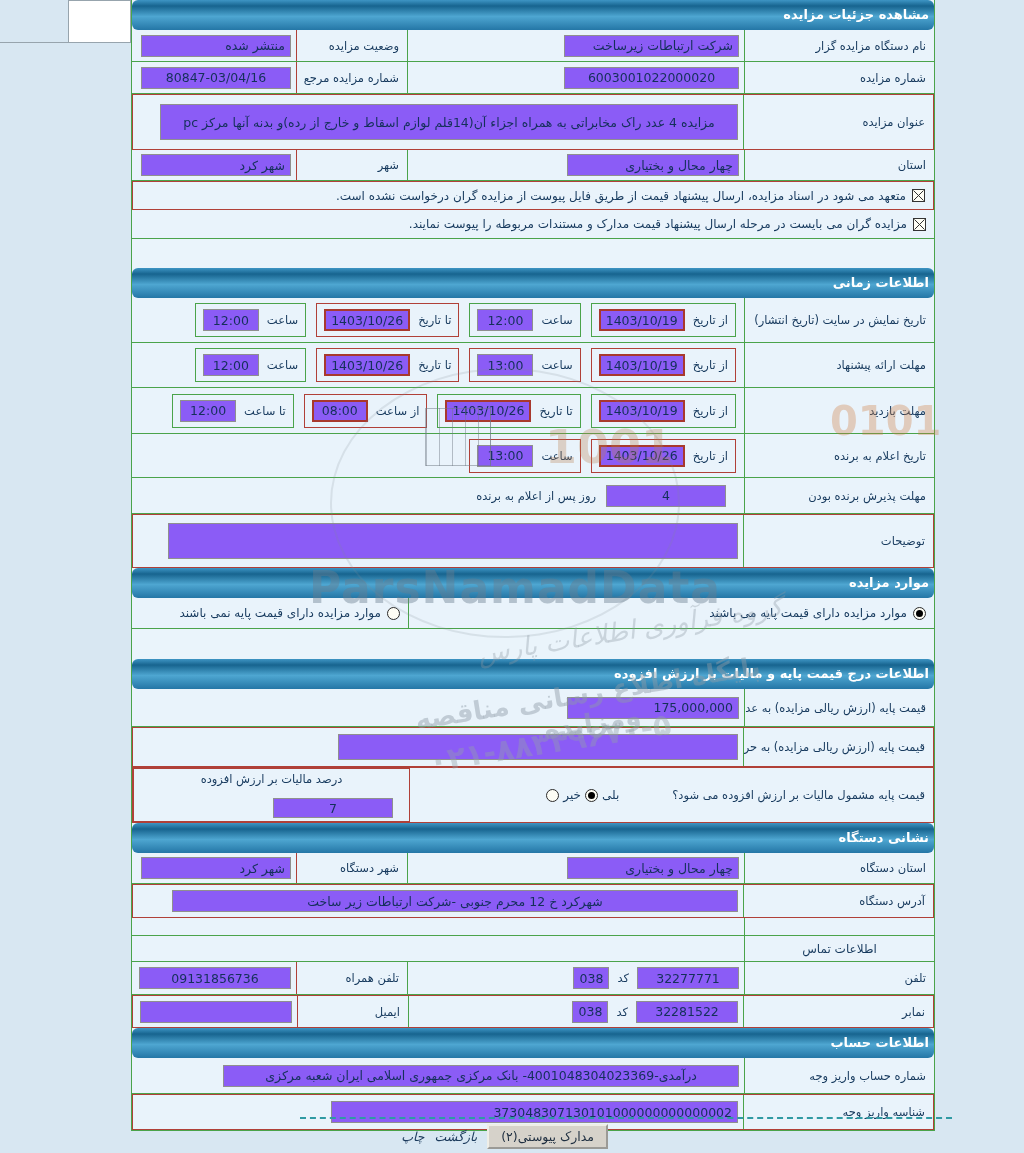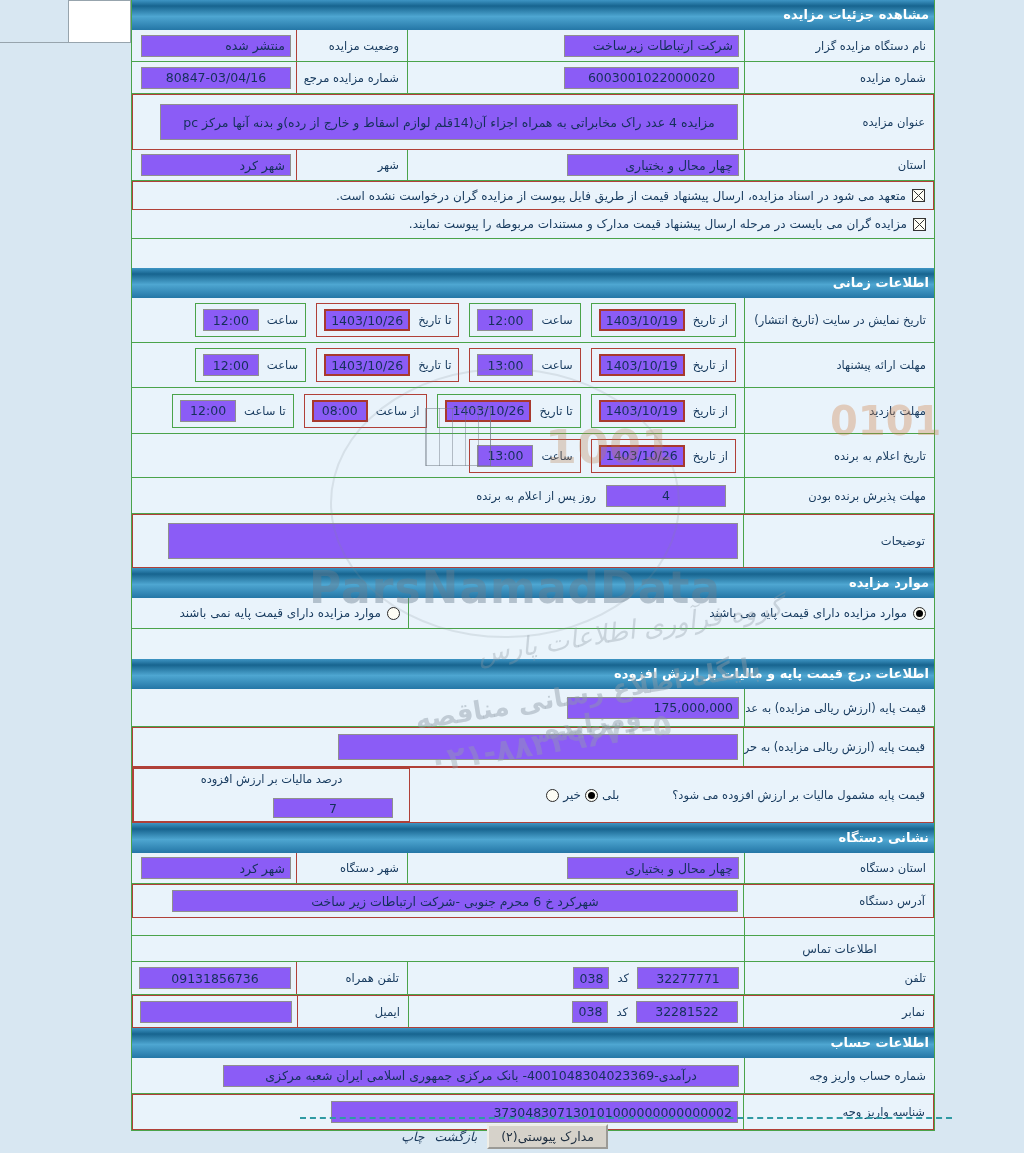--- a/index.html
+++ b/index.html
@@ -12,21 +12,21 @@
   .white-box { position:absolute; left:68px; top:0; width:63px; height:43px;
     background:#ffffff; border:1px solid #97a4ad; z-index:3; }
   .corner-line { position:absolute; left:0; top:42px; width:69px; height:1px; background:#97a4ad; z-index:3;}
   #content {
     position:absolute; left:131px; top:0; width:804px;
     background:#eaf4fb; border:1px solid #4aa34a; border-top:none; z-index:1;
   }
   .bar {
     height:30px; line-height:30px; padding:0 5px; color:#ffffff; font-weight:bold; font-size:13px;
     background:linear-gradient(180deg,#3e95c4 0%,#17648f 20%,#4ea6d1 55%,#2476a6 100%);
-    text-align:right; overflow:hidden; white-space:nowrap;
+    text-align:right; overflow:hidden; white-space:nowrap;border-radius:6px;
   }
   .row { display:flex; align-items:center; border-bottom:1px solid #4aa34a; background:#e9f3fb; position:relative; }
   .row.redborder { border:1px solid #b04038; }
   .h18{height:18px}.h26{height:26px}.h29{height:29px}.h30{height:30px}.h31{height:31px}.h32{height:32px}
   .h33{height:33px}.h34{height:34px}.h36{height:36px}.h38{height:38px}.h40{height:40px}
   .h44{height:44px}.h45{height:45px}.h46{height:46px}.h54{height:54px}.h56{height:56px}
   .spacer { background:transparent; border:none; }
   .lblcell { width:190px; padding:0 8px; font-size:11.5px; white-space:nowrap; overflow:hidden;
     align-self:stretch; display:flex; align-items:center; border-inline-end:1px solid #4aa34a; }
   .lbl2 { width:112px; border-inline-start:1px solid #4aa34a; border-inline-end:1px solid #b04038; }
@@ -322,21 +322,21 @@
       </div>
       <div class="lblcell lbl2">شهر دستگاه</div>
       <div class="valcell w164">
         <div class="ybox w150">شهر کرد</div>
       </div>
     </div>
 
     <div class="row h34 redborder">
       <div class="lblcell">آدرس دستگاه</div>
       <div class="valcell grow">
-        <div class="ybox w566 center">شهرکرد خ 6 محرم جنوبی -شرکت ارتباطات زیر ساخت</div>
+        <div class="ybox w566 center">شهرکرد خ 12 محرم جنوبی -شرکت ارتباطات زیر ساخت</div>
       </div>
     </div>
 
     <div class="row h18">
       <div class="lblcell"></div>
       <div class="grow"></div>
     </div>
 
     <div class="row h26">
       <div class="lblcell subhdr">اطلاعات تماس</div>

